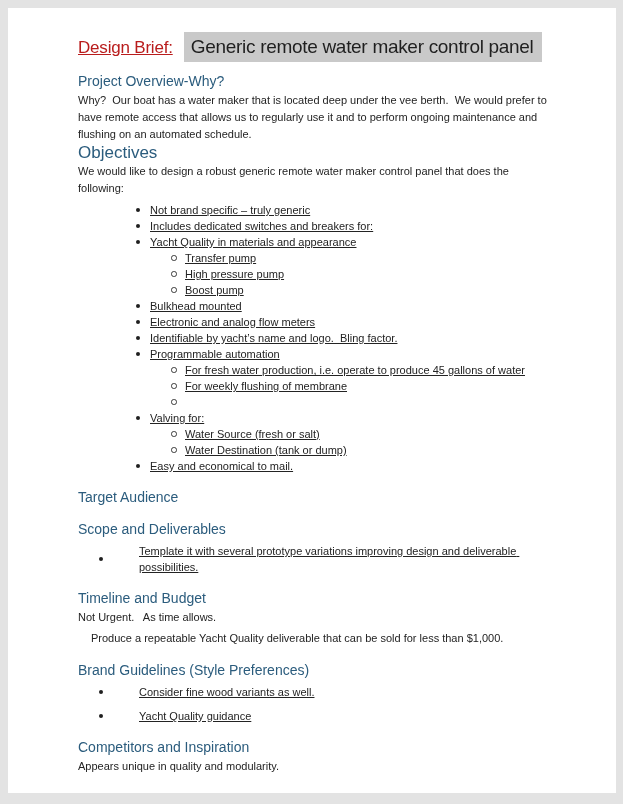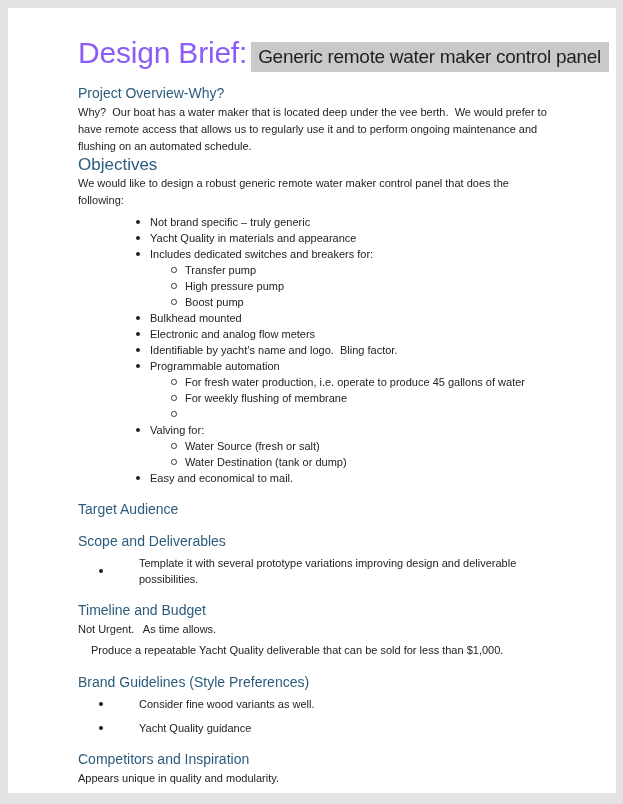--- a/index.html
+++ b/index.html
@@ -24,31 +24,32 @@
     box-sizing: border-box;
     padding: 28px 64px 0 70px;
     overflow: hidden;
   }
   
   .doc-title {
     margin: 0 0 5px 0;
     white-space: nowrap;
   }
   .title-prefix {
-    font-size: 30px;
+    font-size: 17px;
     letter-spacing: -0.2px;
-    color: #8b5cf6;
+    color: #b91c1c;
+    text-decoration: underline;
   }
   .title-highlight {
     font-size: 19px;
     letter-spacing: -0.3px;
     color: #1f1f1f;
     background: var(--highlight, #c9c9c9);
     padding: 4px 8px 5px 7px;
-    margin-left: 4px;
+    margin-left: 11px;
   }
   
   .h2 {
     font-size: 14px;
     font-weight: 400;
     color: var(--heading, #2b5c7d);
     line-height: 17px;
     margin: 15px 0 2px 0;
   }
   .h3 {
@@ -68,20 +69,21 @@
   }
   .para + .para { margin-top: 4px; padding-left: 13px; }
   
   .list { margin: 5px 0 0 0; }
   .li {
     display: flex;
     align-items: center;
     font-size: 11px;
     line-height: 16px;
     color: #232323;
+    text-decoration: underline;
   }
   .deep .lvl1 { padding-left: 57px; }
   .deep .lvl2 { padding-left: 92px; }
   .shallow .lvl1 { padding-left: 20px; gap: 26px; }
   .spaced .li { margin-bottom: 8px; }
   .spaced .li:last-child { margin-bottom: 0; }
   .marker {
     flex: 0 0 15px;
     width: 15px;
     display: inline-block;
@@ -119,25 +121,25 @@
       <p class="para">Why?  Our boat has a water maker that is located deep under the vee berth.  We would prefer to have remote access that allows us to regularly use it and to perform ongoing maintenance and flushing on an automated schedule.</p>
       <div class="h3">Objectives</div>
       <p class="para">We would like to design a robust generic remote water maker control panel that does the following:</p>
       <div class="list deep">
         <div class="li lvl1">
           <span class="marker"><span class="dot"></span></span>
           <span class="li-text">Not brand specific – truly generic</span>
         </div>
         <div class="li lvl1">
           <span class="marker"><span class="dot"></span></span>
+          <span class="li-text">Includes dedicated switches and breakers for:</span>
+        </div>
+        <div class="li lvl1">
+          <span class="marker"><span class="dot"></span></span>
           <span class="li-text">Yacht Quality in materials and appearance</span>
-        </div>
-        <div class="li lvl1">
-          <span class="marker"><span class="dot"></span></span>
-          <span class="li-text">Includes dedicated switches and breakers for:</span>
         </div>
         <div class="li lvl2">
           <span class="marker"><span class="ring"></span></span>
           <span class="li-text">Transfer pump</span>
         </div>
         <div class="li lvl2">
           <span class="marker"><span class="ring"></span></span>
           <span class="li-text">High pressure pump</span>
         </div>
         <div class="li lvl2">

